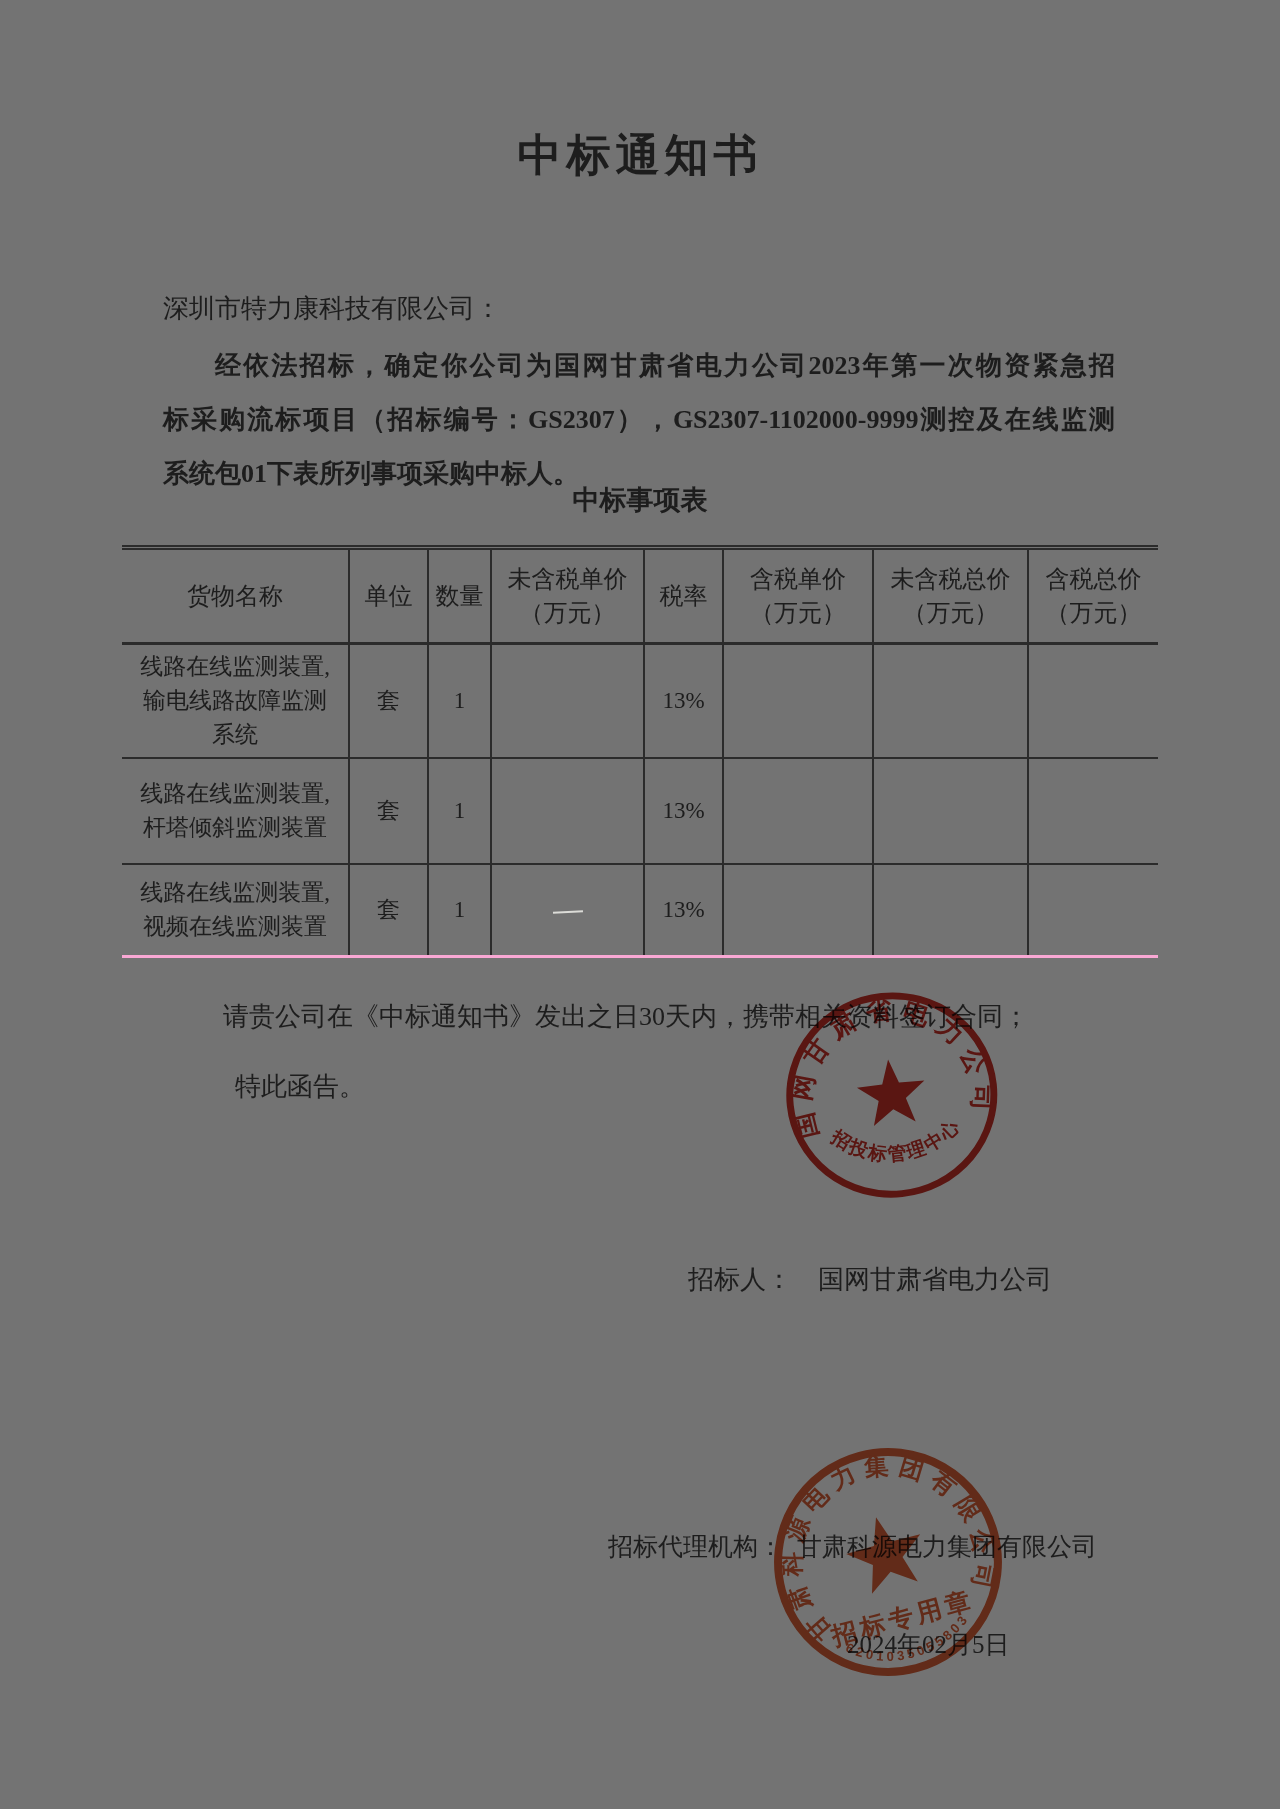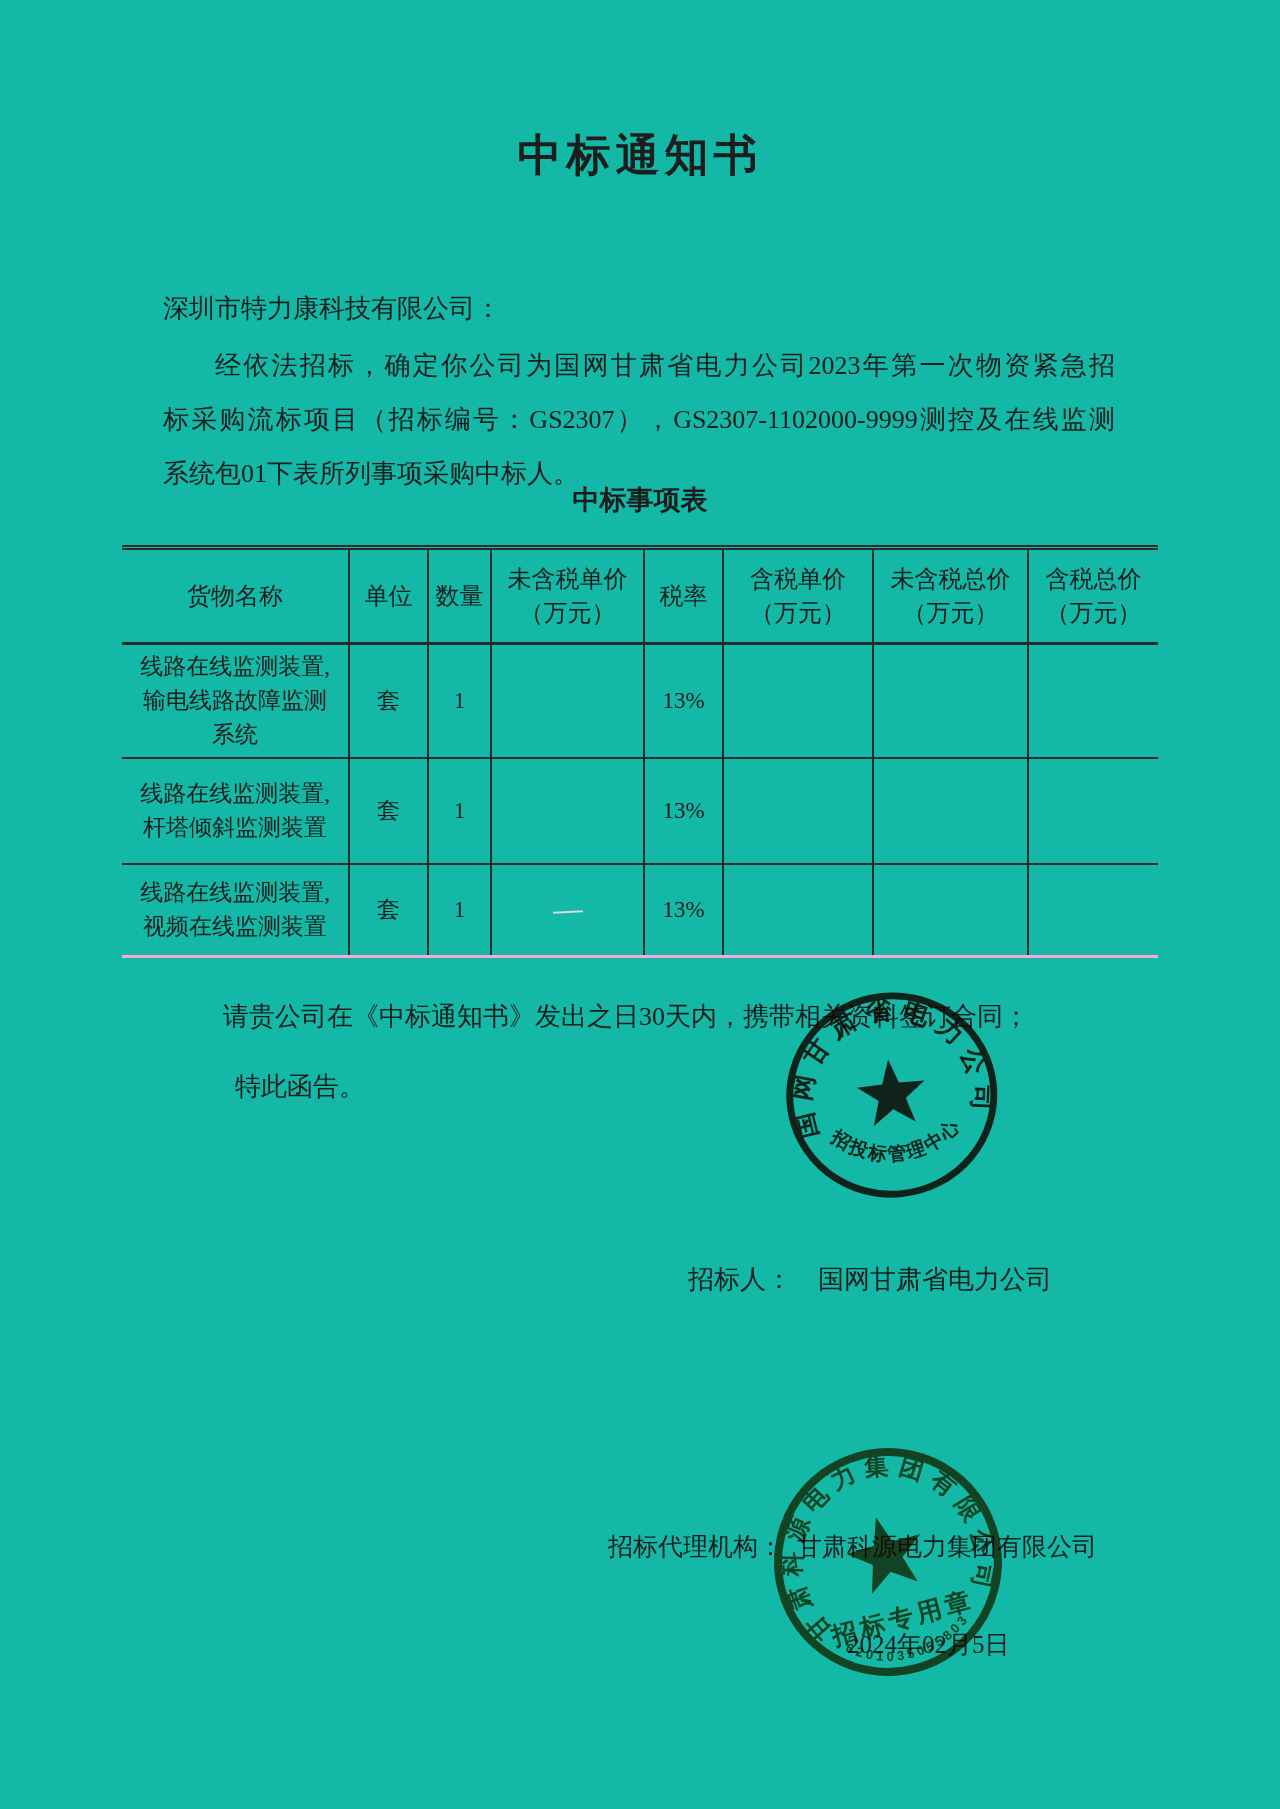--- a/index.html
+++ b/index.html
@@ -1,29 +1,29 @@
 <!DOCTYPE html>
 <html><head>
 <meta charset="utf-8">
 <style>
   html,body{margin:0;padding:0;background:#e8e8e8;}
   .page{
     position:relative;width:1280px;height:1809px;margin:0 auto;
-    background:#14b8a6;overflow:hidden;
+    background:#737373;overflow:hidden;
     font-family:"Liberation Serif","DejaVu Serif",serif;
     color:#1d1d1d;
   }
   .title{
     position:absolute;top:126px;left:0;right:0;margin:0;
     text-align:center;font-size:44px;font-weight:700;letter-spacing:5px;
   }
   .addressee{
     position:absolute;top:291px;left:163px;margin:0;font-size:26px;
   }
-  .bodywrap{position:absolute;top:339px;left:163px;width:952px;font-size:26px;}
+  .bodywrap{position:absolute;top:339px;left:163px;width:952px;font-size:26px;font-weight:bold;}
   .bline{height:54px;line-height:54px;text-align:justify;text-align-last:justify;}
   .bline.indent{padding-left:52px;}
   .bline.last{text-align-last:left;}
   .tbl-caption{
     position:absolute;top:482px;left:122px;width:1036px;margin:0;
     text-align:center;font-size:27px;font-weight:600;
   }
   table.award{
     position:absolute;top:545px;left:122px;width:1036px;
     border-collapse:collapse;table-layout:fixed;

